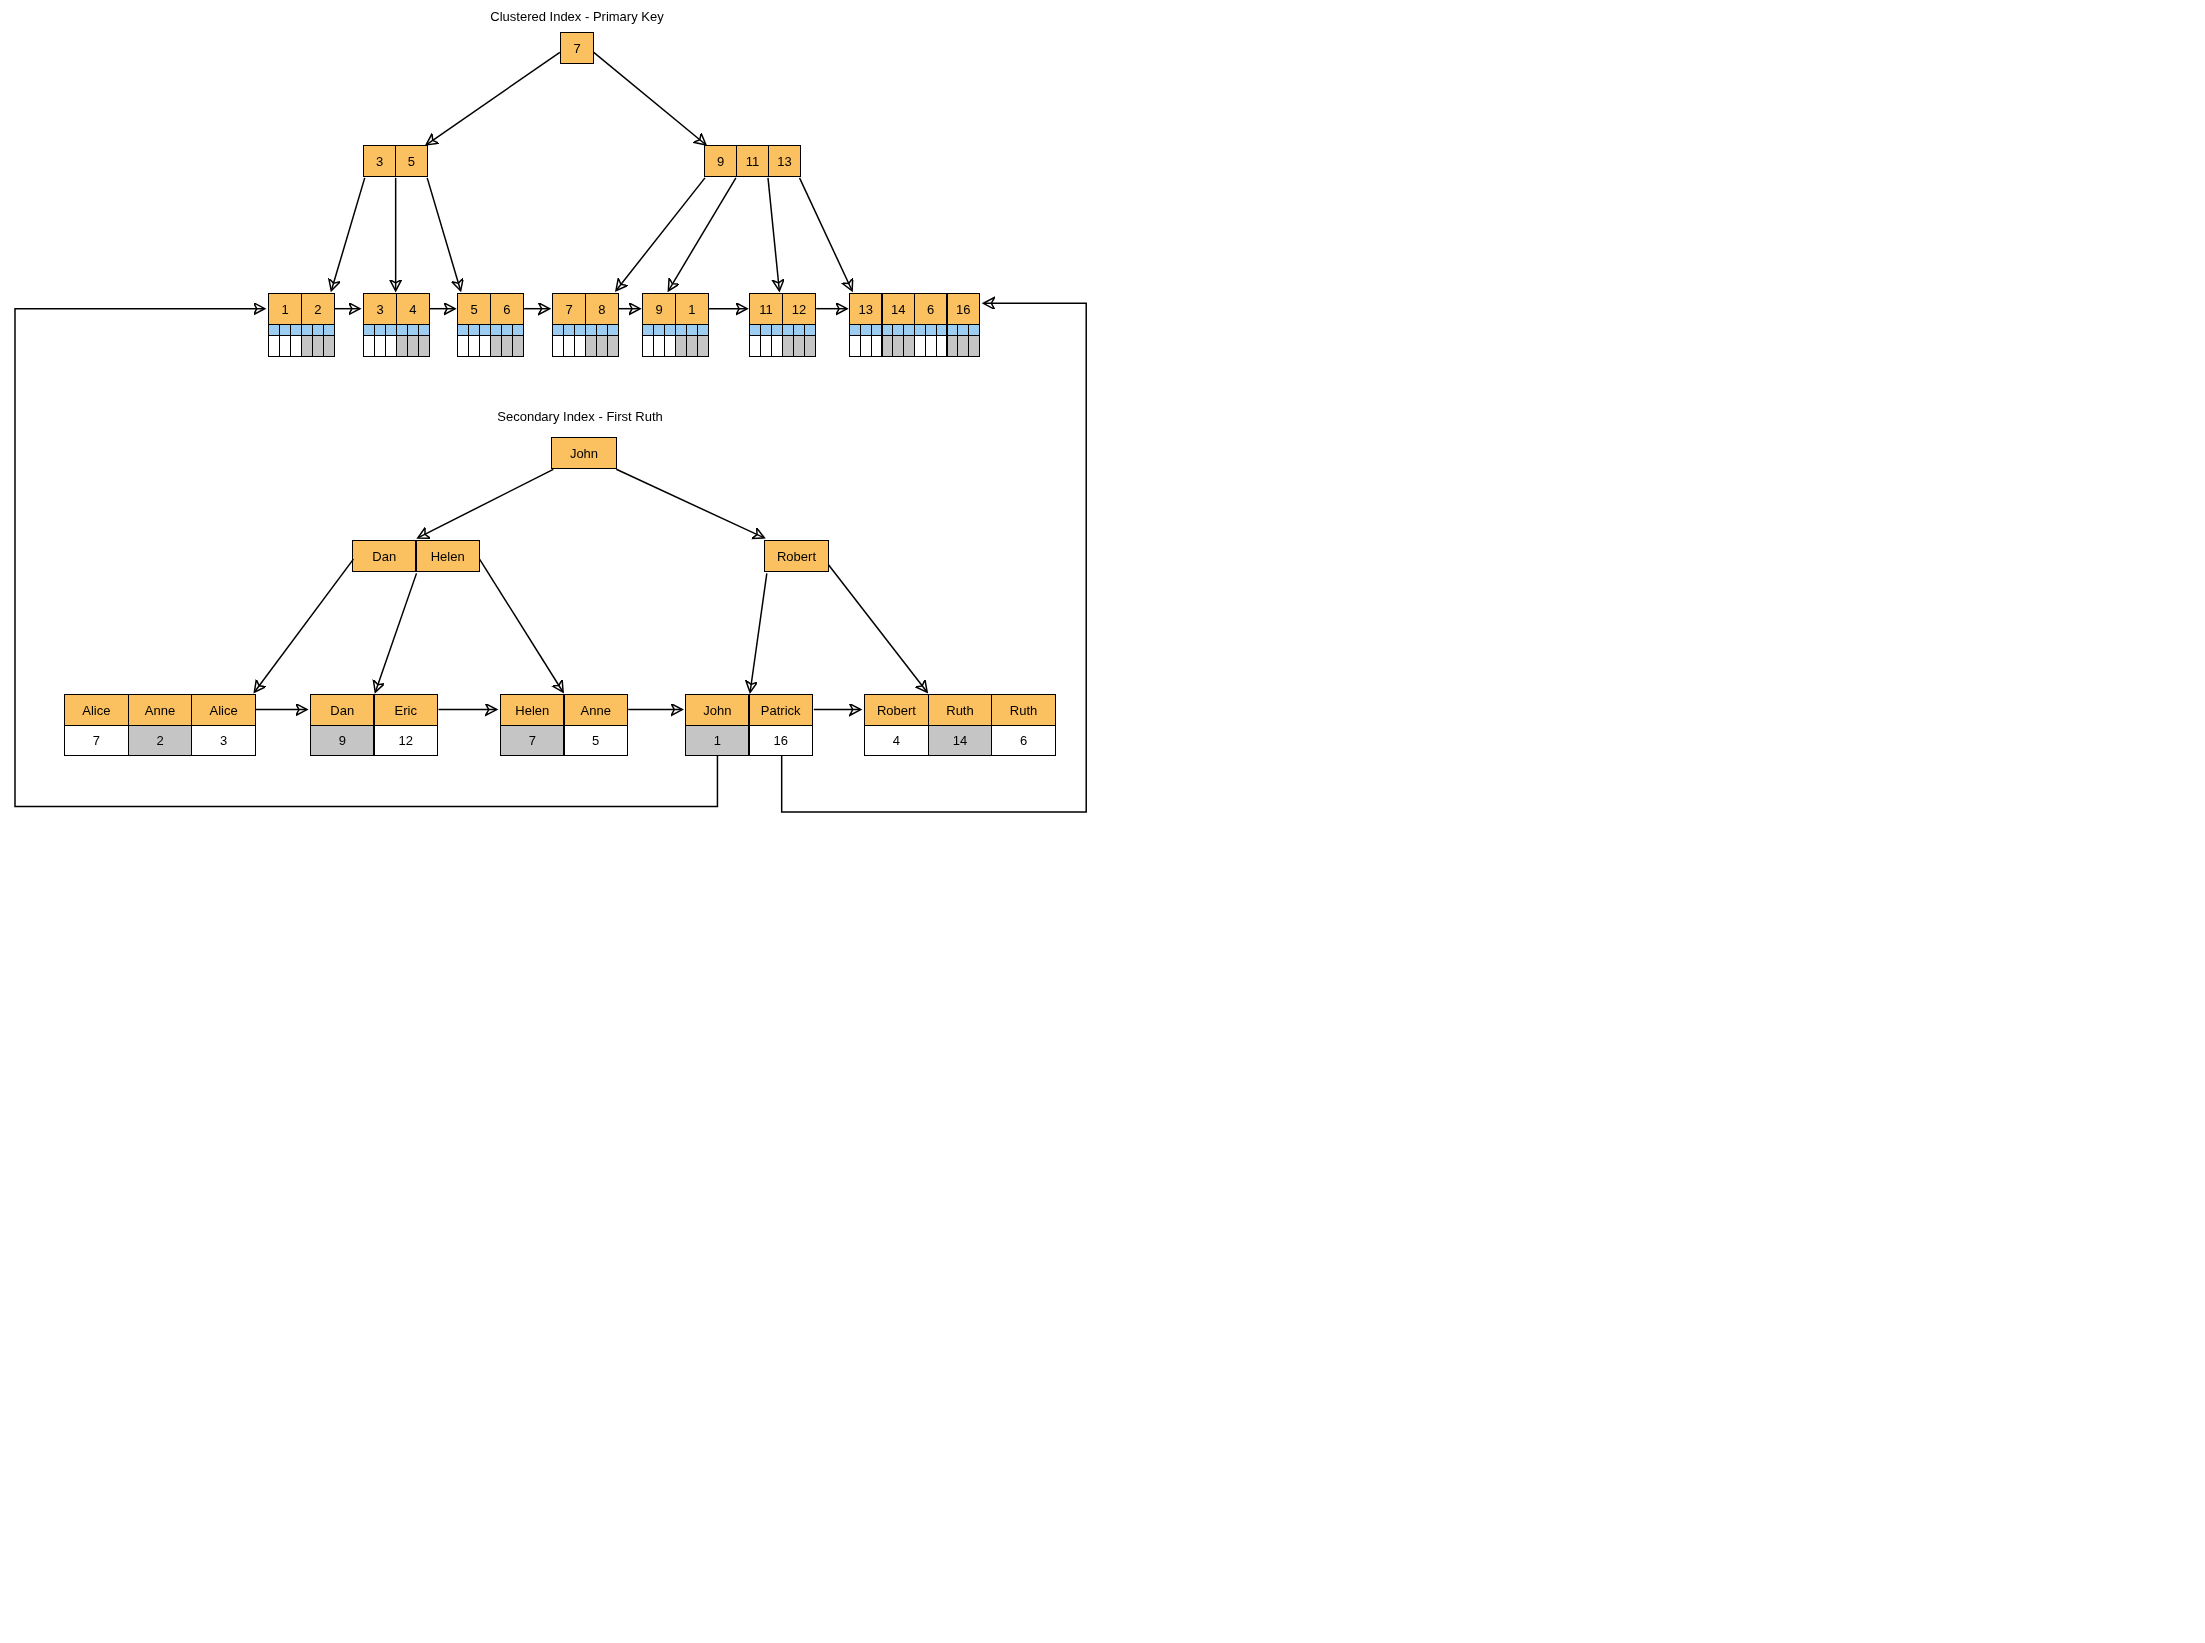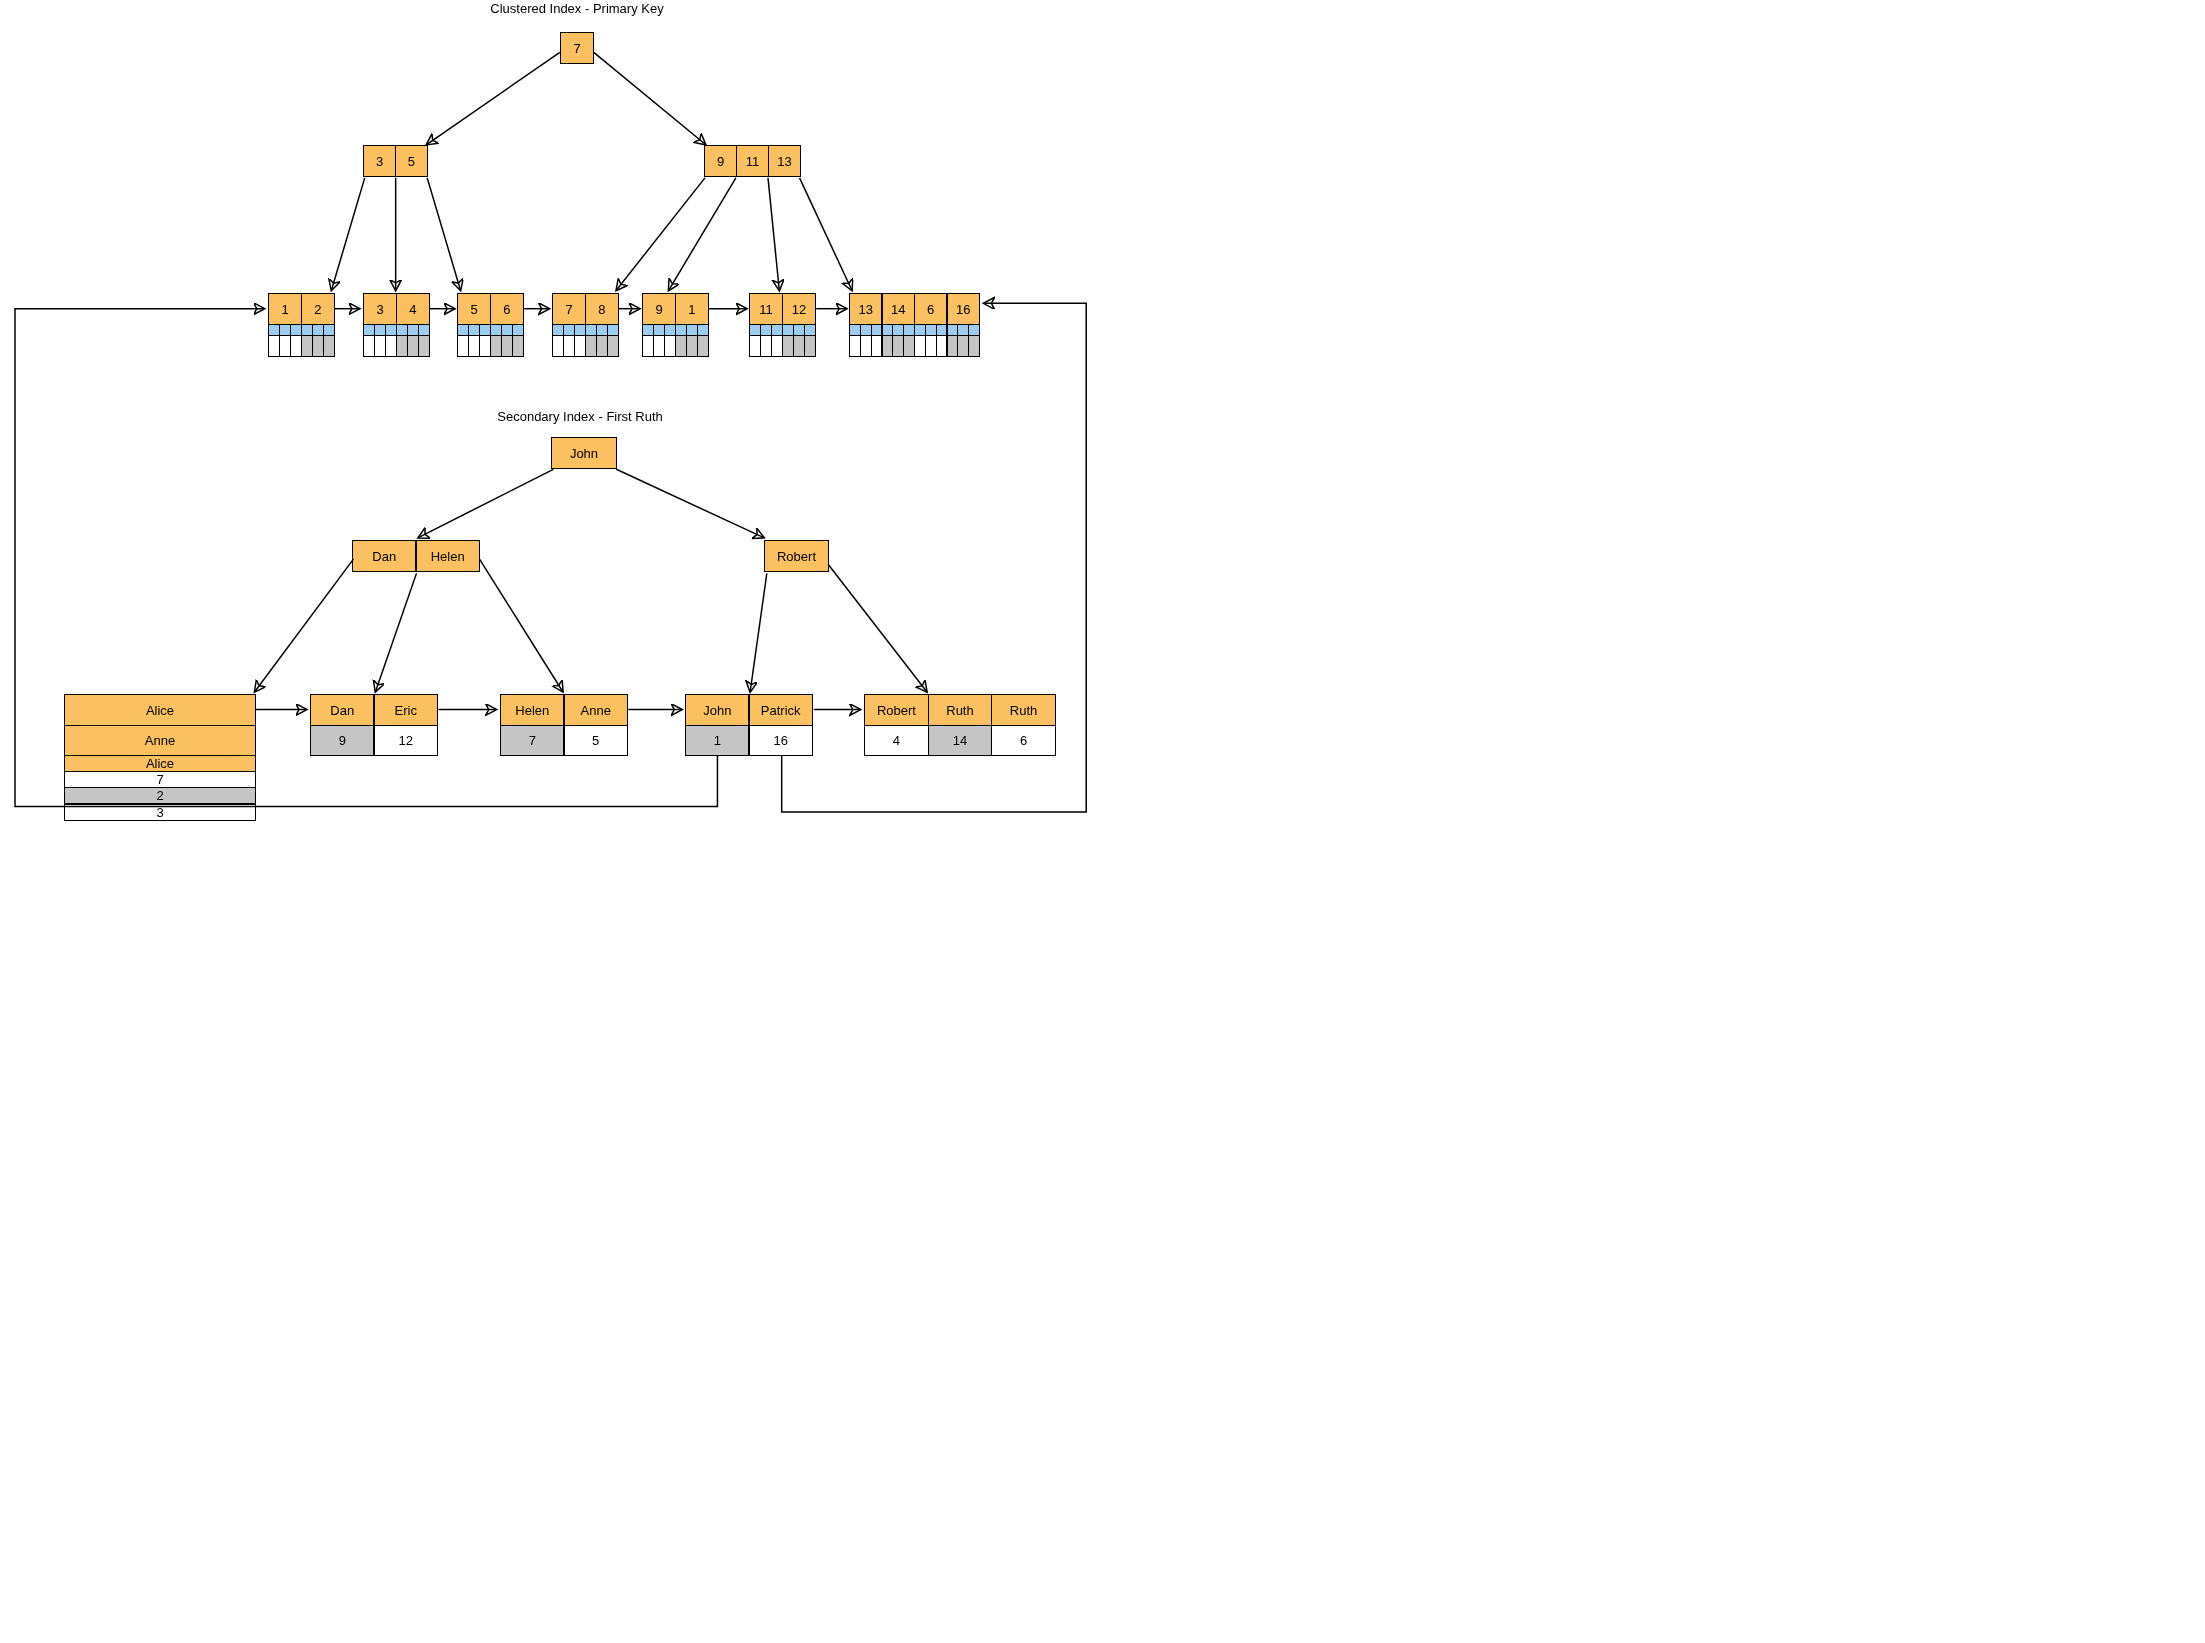--- a/index.html
+++ b/index.html
@@ -48,21 +48,21 @@
   .sval[data-shade="gray"]{background:var(--gray,#C5C5C5);}
   .sval[data-shade="white"]{background:#fff;}
   svg.links{position:absolute;left:0;top:0;pointer-events:none;}
   svg.links path{stroke:#000;stroke-width:2.5;fill:none;}
 </style>
 </head>
 <body>
 
 <div class="canvas">
 
-  <div class="title" style="left:577px;top:1px;">Clustered Index - Primary Key</div>
+  <div class="title" style="left:577px;top:9px;">Clustered Index - Primary Key</div>
   <div class="title" style="left:580px;top:409px;">Secondary Index - First Ruth</div>
 
   <div class="node cnode" style="left:560px;top:32px;width:34px;grid-template-columns:repeat(1,1fr);">
     <div class="kcell">7</div>
   </div>
 
   <div class="node cnode" style="left:363px;top:145px;width:65px;grid-template-columns:repeat(2,1fr);">
     <div class="kcell">3</div>
     <div class="kcell">5</div>
   </div>
@@ -274,21 +274,21 @@
   </div>
 
   <div class="node snode" style="left:352px;top:540px;width:128px;grid-template-columns:repeat(2,1fr);">
     <div class="kcell">Dan</div>
     <div class="kcell">Helen</div>
   </div>
   <div class="node snode" style="left:764px;top:540px;width:65px;grid-template-columns:repeat(1,1fr);">
     <div class="kcell">Robert</div>
   </div>
 
-  <div class="node sleaf" style="left:64px;top:694px;width:192px;grid-template-columns:repeat(1,1fr);">
+  <div class="node sleaf" style="left:64px;top:694px;width:192px;grid-template-columns:repeat(3,1fr);">
     <div class="kcell">Alice</div>
     <div class="kcell">Anne</div>
     <div class="kcell">Alice</div>
     <div class="sval" data-shade="white">7</div>
     <div class="sval" data-shade="gray">2</div>
     <div class="sval" data-shade="white">3</div>
   </div>
 
   <div class="node sleaf" style="left:310px;top:694px;width:128px;grid-template-columns:repeat(2,1fr);">
     <div class="kcell">Dan</div>

